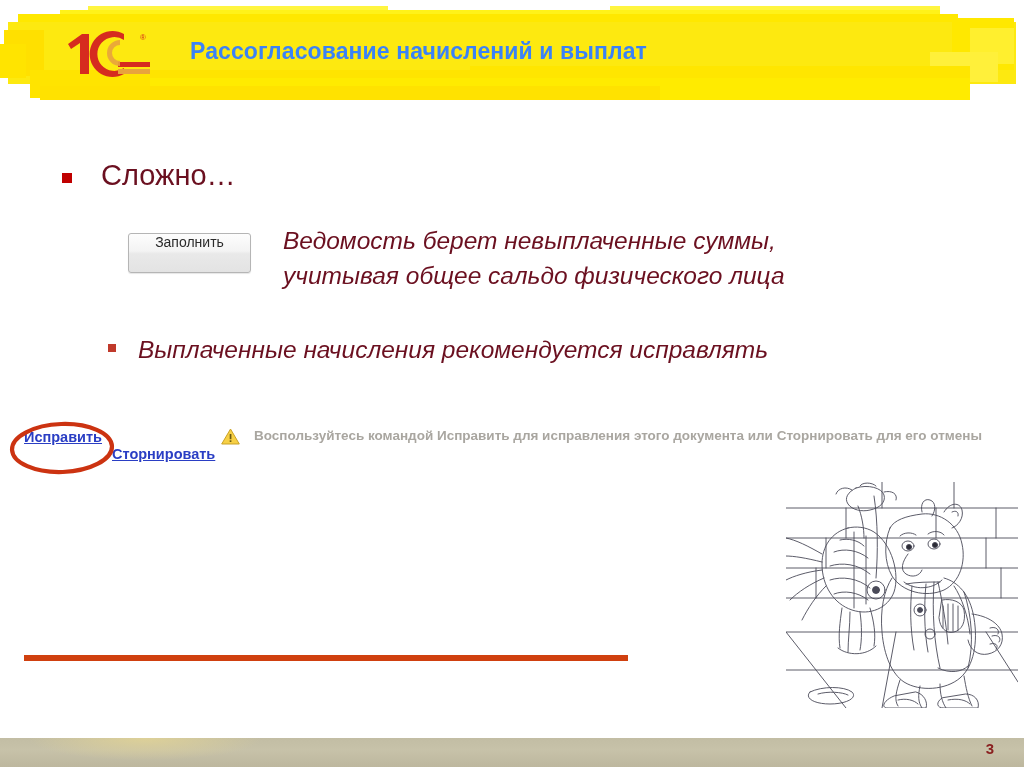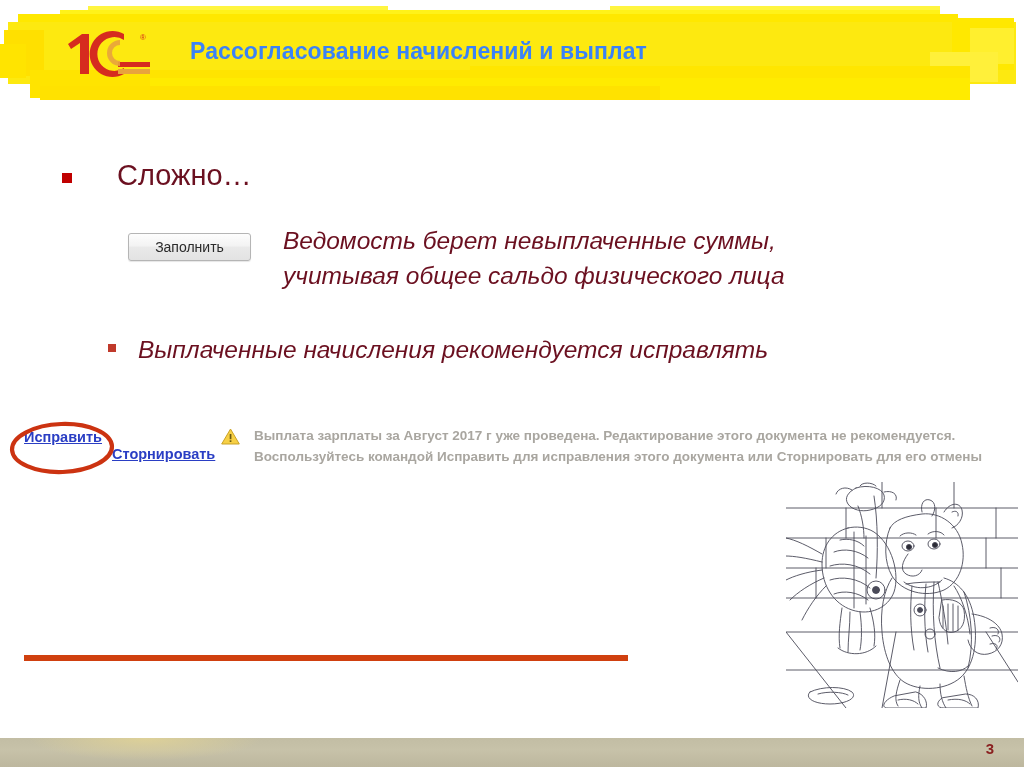--- a/index.html
+++ b/index.html
@@ -67,37 +67,36 @@
   .sq-bullet {
     width: 10px; height: 10px;
     background: #c00000;
     flex: 0 0 auto;
   }
   .sq-bullet.small { width: 8px; height: 8px; background:#c0392b; }
 
   #b1 { left: 62px; top: 160px; }
   #b1 .sq-bullet { margin-top: 13px; }
   #b1-text {
-    margin-left: 45px;
+    margin-left: 29px;
     font-size: 29px;
     color: #6b1020;
     line-height: 1.1;
     white-space: nowrap;
   }
 
   #fill-button {
     position: absolute;
     left: 128px; top: 233px;
-    width: 123px; height: 28px;
+    width: 123px; height: 40px;
     background: linear-gradient(to bottom, #fdfdfd 0%, #f3f3f3 45%, #e9e9e9 52%, #e3e3e3 100%);
     border: 1px solid #b5b5b5;
     border-radius: 3px;
     box-shadow: 0 1px 1px rgba(0,0,0,0.10);
     display: flex;
-    align-items: center;
     justify-content: center;
     font-size: 14px;
     color: #2b2b2b;
   }
 
   #para-1 {
     position: absolute;
     left: 283px; top: 224px;
     font-size: 24.5px;
     color: #6b1020;
@@ -251,21 +250,20 @@
     <a class="applink" id="link-ispravit" href="#">Исправить</a>
     <a class="applink" id="link-stornirovat" href="#">Сторнировать</a>
 
     <svg id="warn-icon" viewBox="0 0 19 17">
       <path d="M9.5 1 L18.3 16 L0.7 16 Z" fill="#f7d045" stroke="#c9a227" stroke-width="1"></path>
       <rect x="8.7" y="6" width="1.7" height="5.2" fill="#6b5a12"></rect>
       <rect x="8.7" y="12.3" width="1.7" height="1.7" fill="#6b5a12"></rect>
     </svg>
 
     <div id="warn-text">
-      <div>Выплата зарплаты за Август 2017 г уже проведена. Редактирование этого документа не рекомендуется.</div>
       <div>Воспользуйтесь командой Исправить для исправления этого документа или Сторнировать для его отмены</div>
     </div>
   </div>
 
   <svg id="red-ellipse" viewBox="0 0 108 56">
     <ellipse cx="54" cy="28" rx="50" ry="24" fill="none" stroke="#cc3311" stroke-width="4.2" stroke-linecap="round" transform="rotate(-2 54 28)"></ellipse>
   </svg>
 
   <svg id="cartoon" viewBox="0 0 232 226">
     <rect x="0" y="0" width="232" height="226" fill="#ffffff"></rect>

